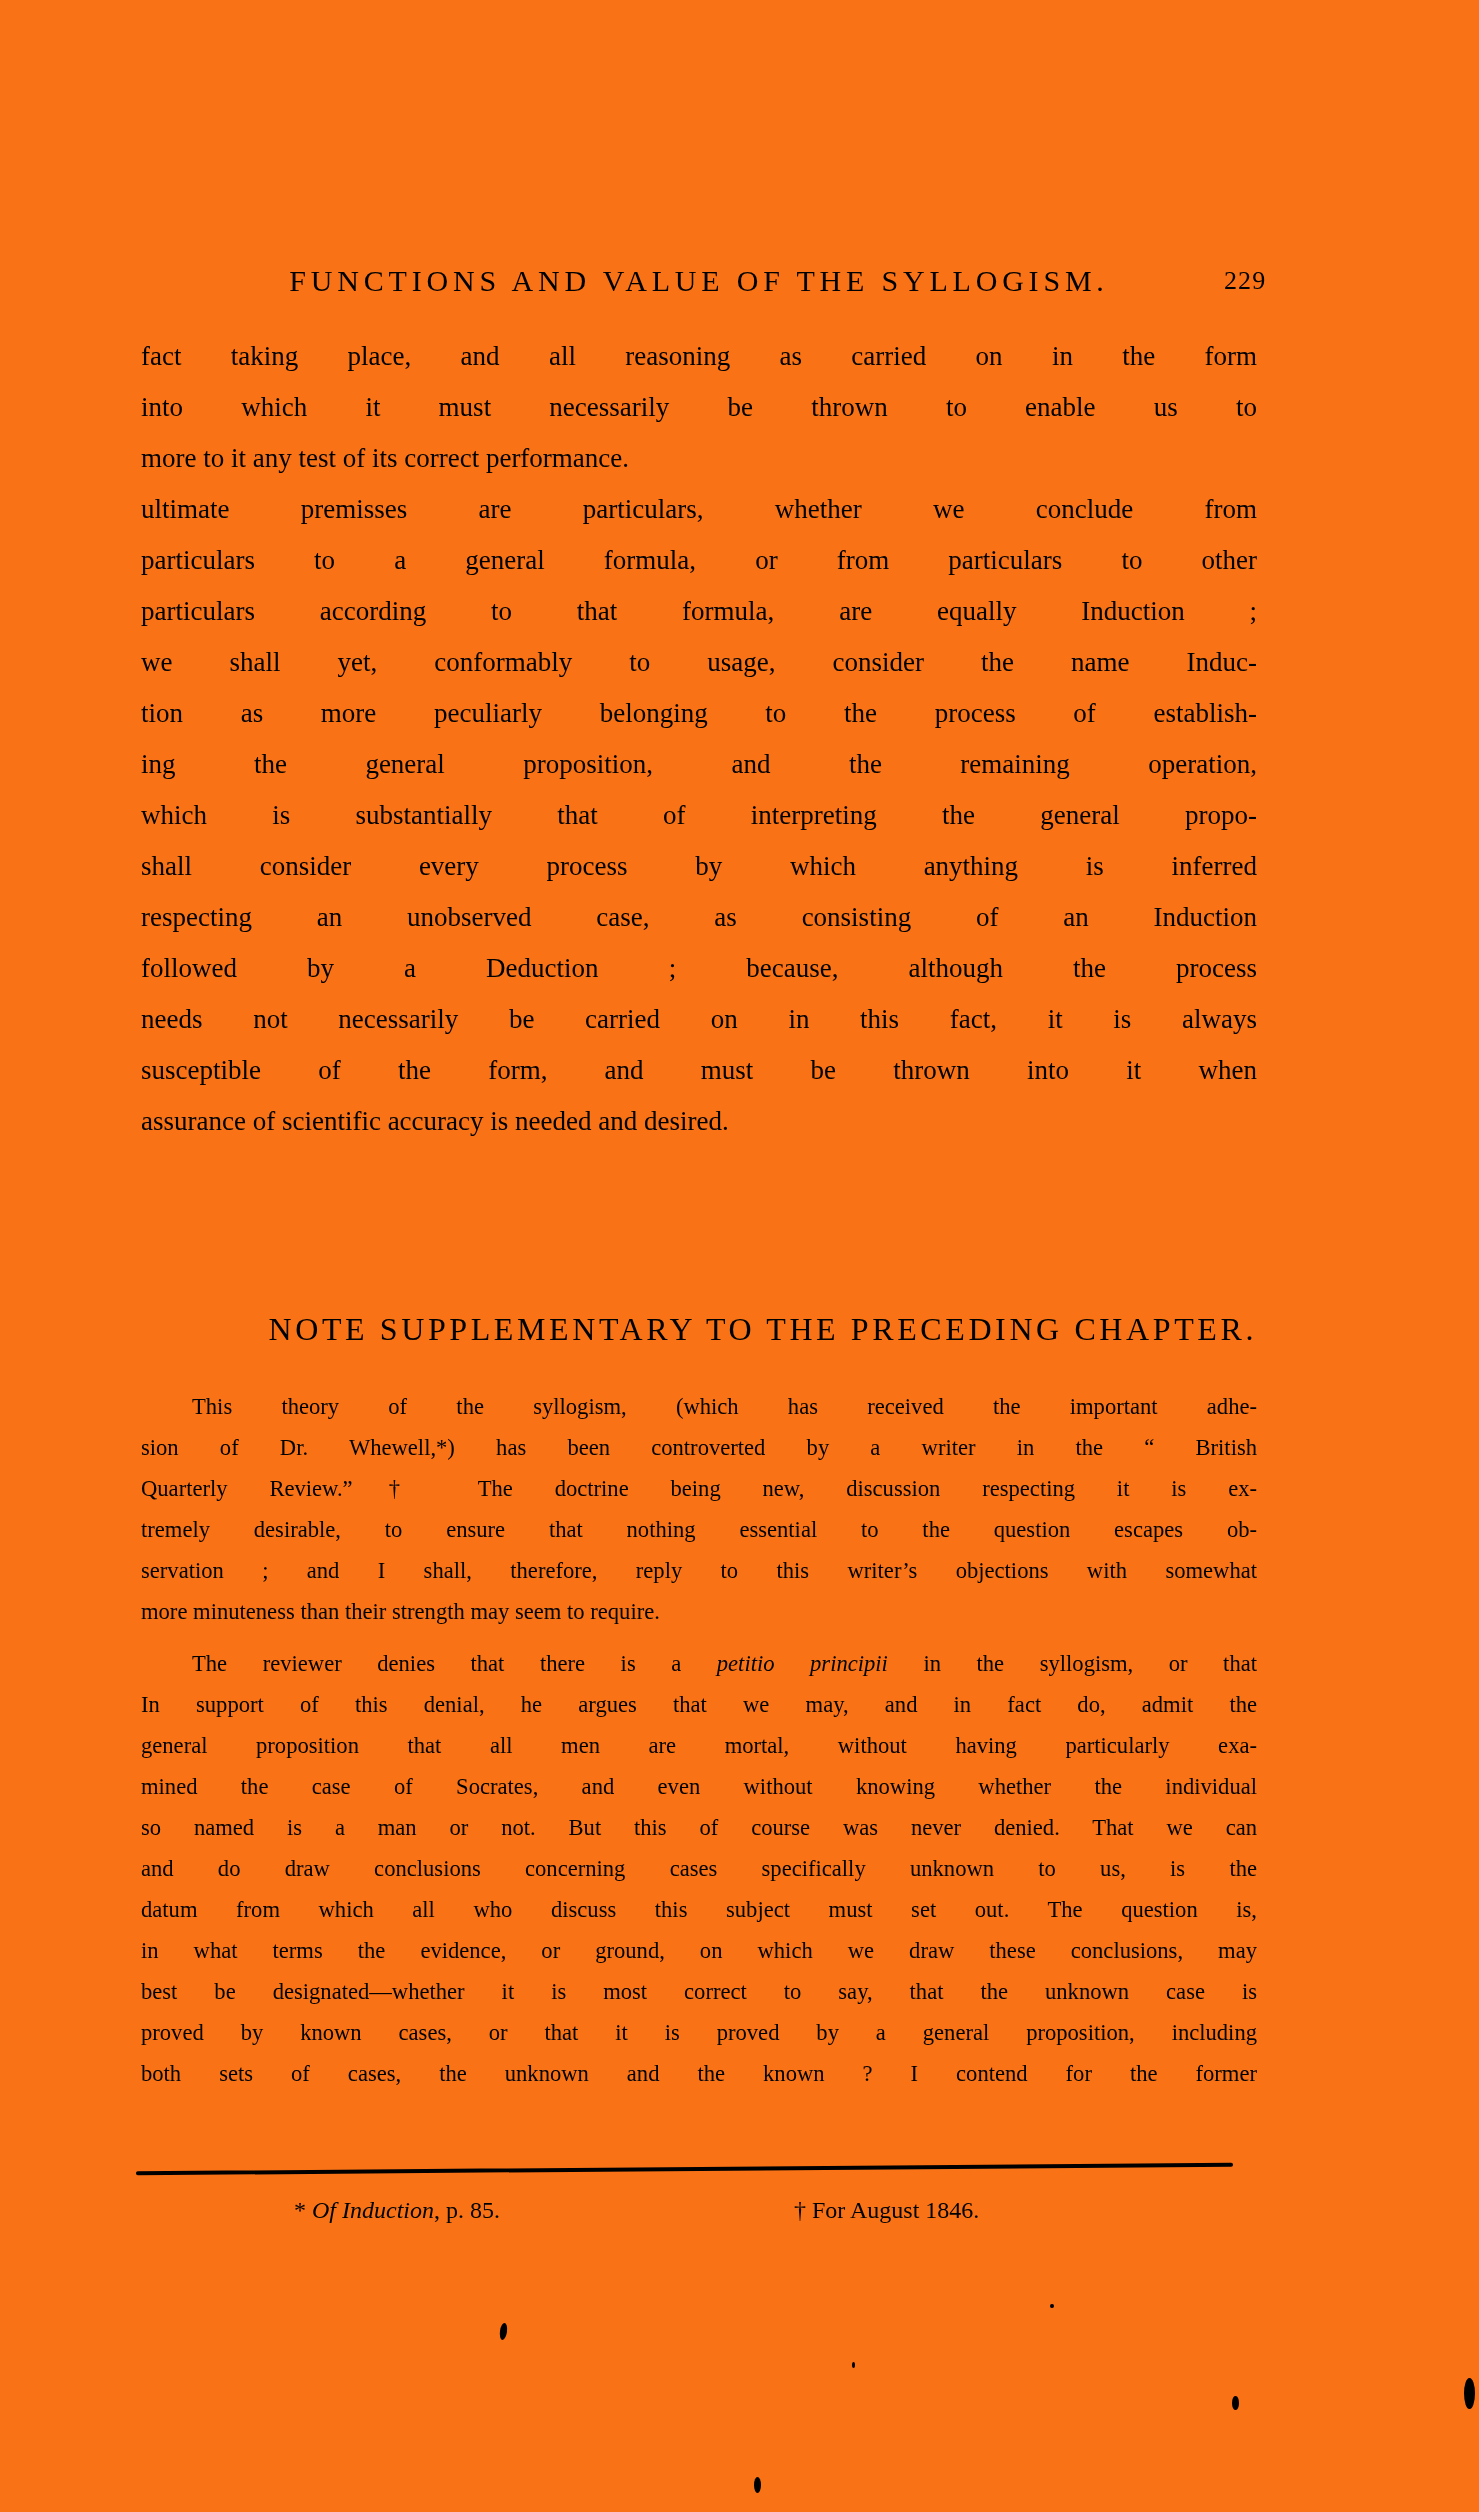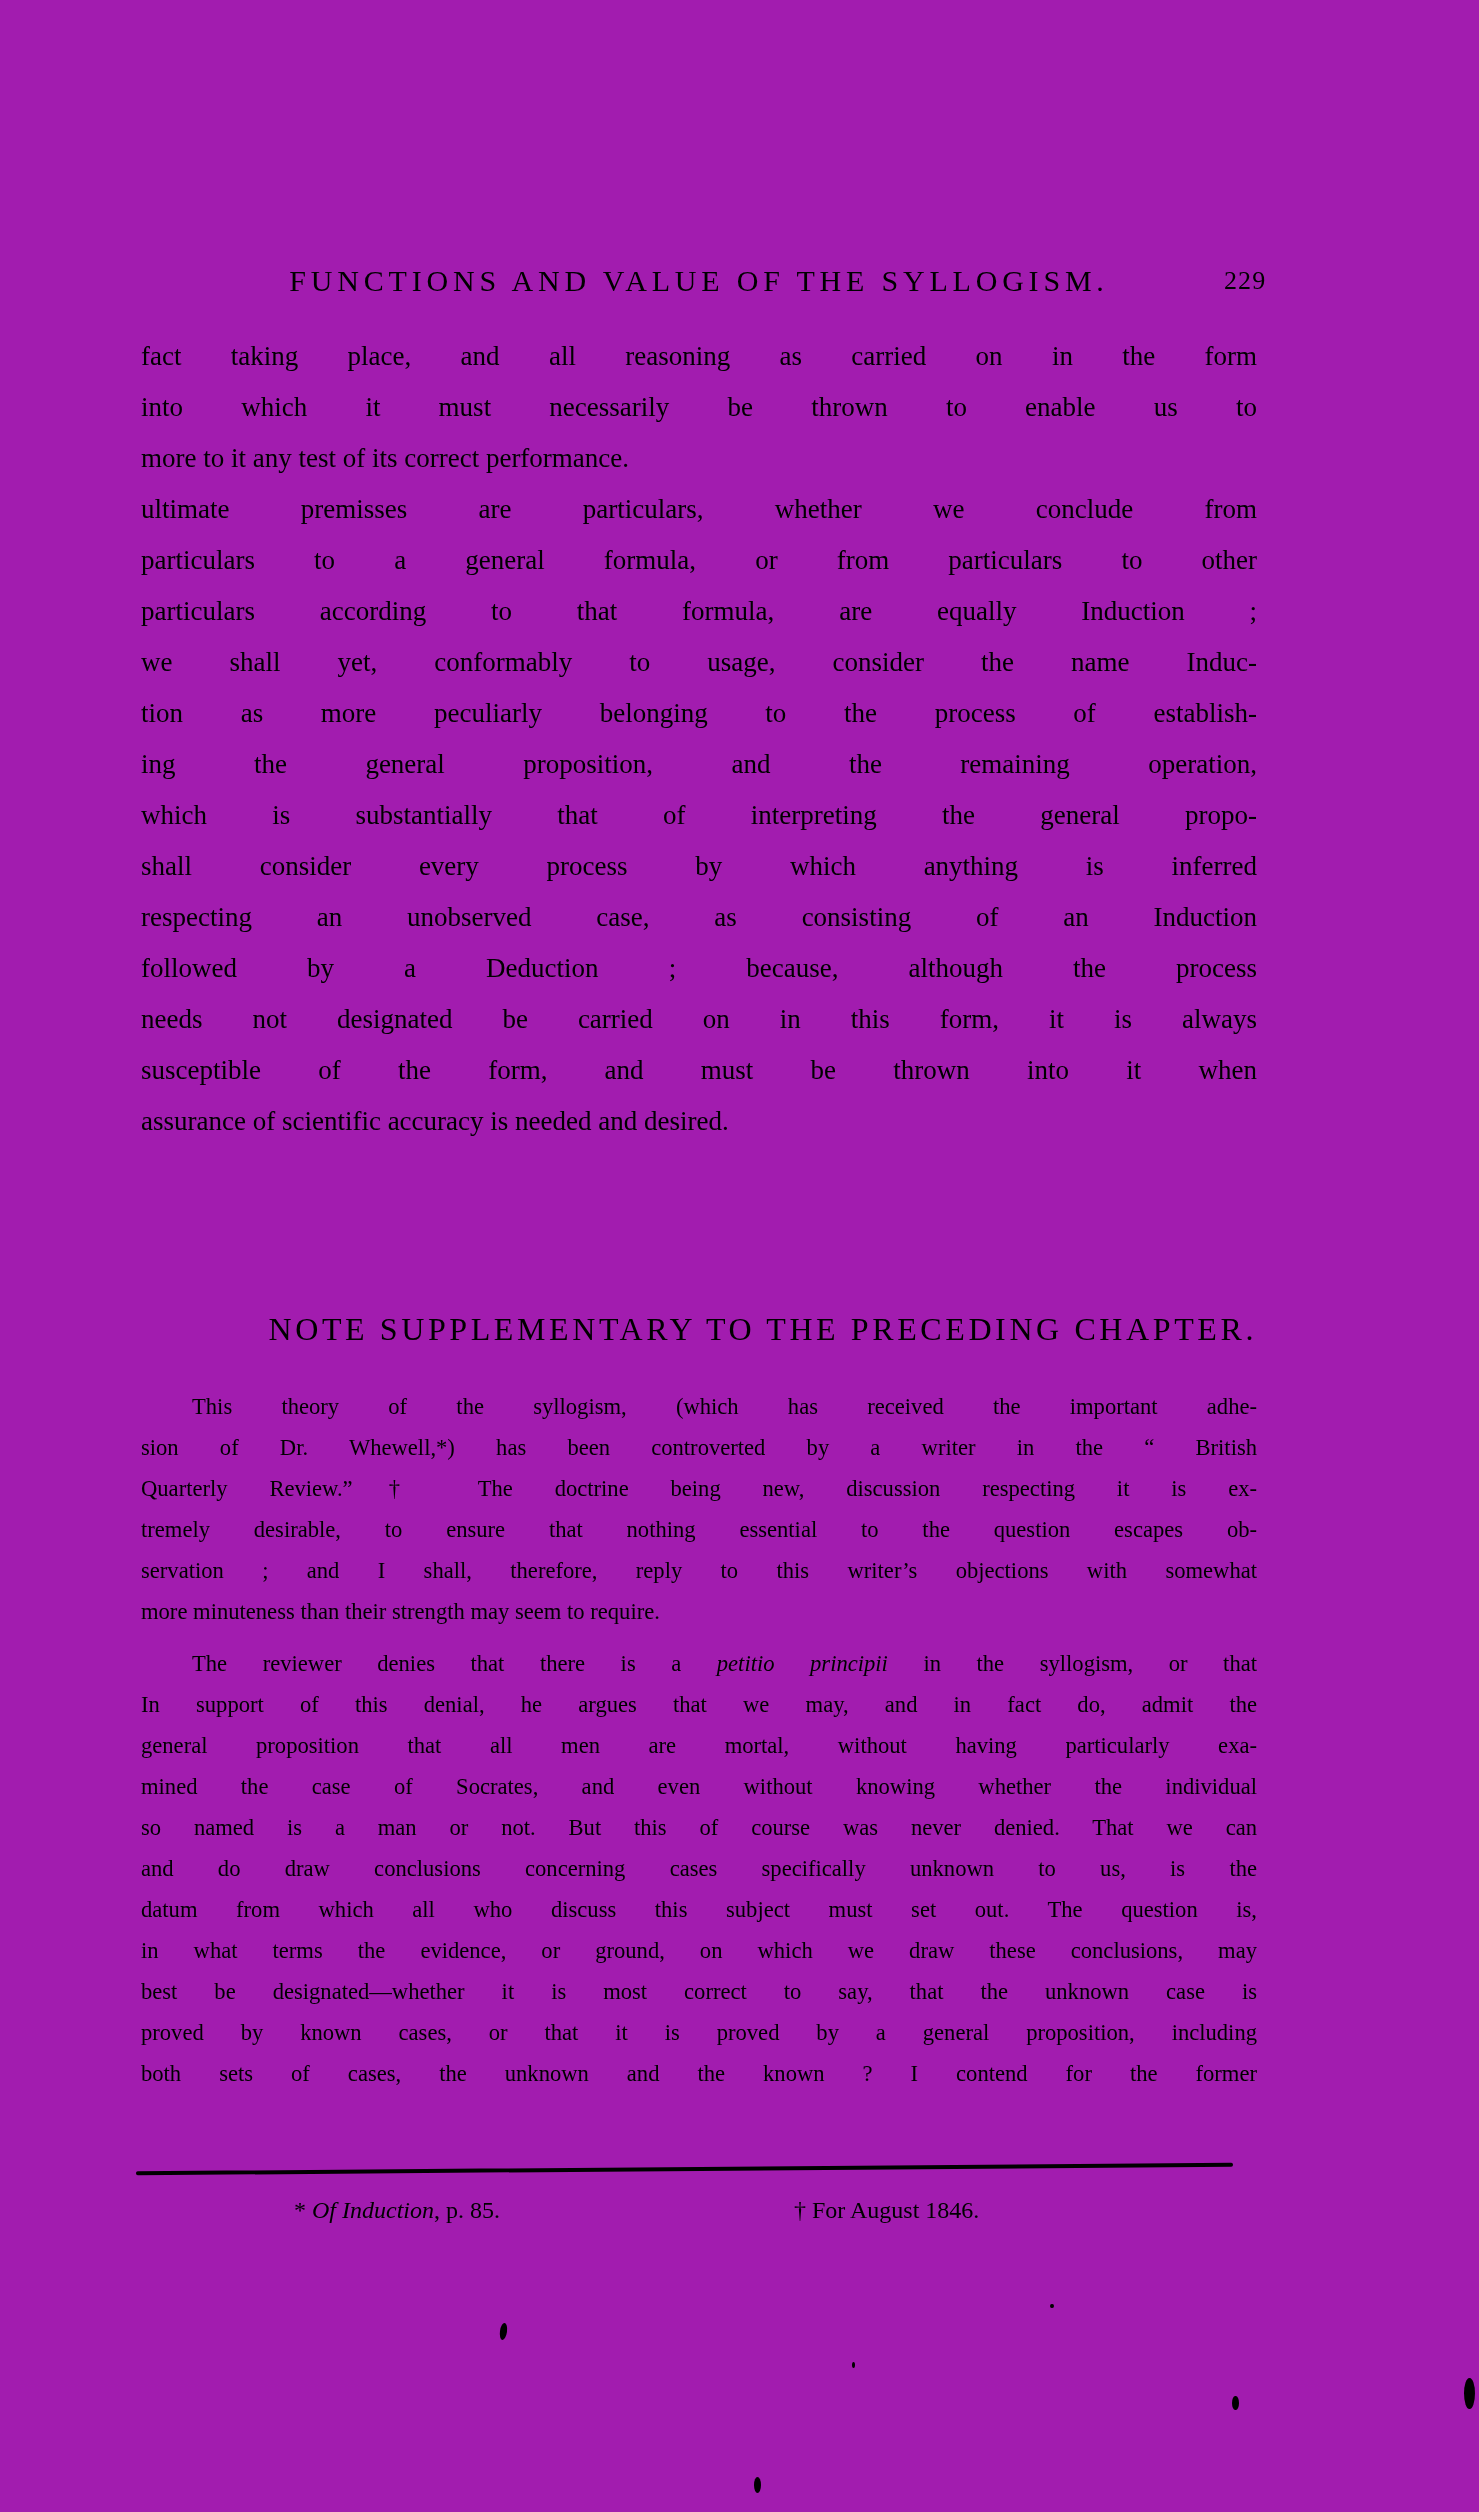--- a/index.html
+++ b/index.html
@@ -4,21 +4,21 @@
 <style>
   html, body {
     margin: 0;
     padding: 0;
     background: #e8e8e8;
   }
   .page {
     position: relative;
     width: 1479px;
     height: 2512px;
-    background: #a21caf;
+    background: #f97316;
     font-family: "Liberation Serif", serif;
     color: #000000;
     overflow: hidden;
   }
   .column {
     position: absolute;
     left: 141px;
     width: 1116px;
   }
   
@@ -134,21 +134,21 @@
     <div class="bline j">ultimate premisses are particulars, whether we conclude from</div>
     <div class="bline j">particulars to a general formula, or from particulars to other</div>
     <div class="bline j">particulars according to that formula, are equally Induction ;</div>
     <div class="bline j">we shall yet, conformably to usage, consider the name Induc-</div>
     <div class="bline j">tion as more peculiarly belonging to the process of establish-</div>
     <div class="bline j">ing the general proposition, and the remaining operation,</div>
     <div class="bline j">which is substantially that of interpreting the general propo-</div>
     <div class="bline j">shall consider every process by which anything is inferred</div>
     <div class="bline j">respecting an unobserved case, as consisting of an Induction</div>
     <div class="bline j">followed by a Deduction ; because, although the process</div>
-    <div class="bline j">needs not designated be carried on in this form, it is always</div>
+    <div class="bline j">needs not necessarily be carried on in this fact, it is always</div>
     <div class="bline j">susceptible of the form, and must be thrown into it when</div>
     <div class="bline">assurance of scientific accuracy is needed and desired.</div>
   </div>
 
   <div class="column note-heading">NOTE SUPPLEMENTARY TO THE PRECEDING CHAPTER.</div>
 
   <div class="column note-text1">
     <div class="nline j indent-note">This theory of the syllogism, (which has received the important adhe-</div>
     <div class="nline j">sion of Dr. Whewell,*) has been controverted by a writer in the “ British</div>
     <div class="nline j">Quarterly Review.”† The doctrine being new, discussion respecting it is ex-</div>

